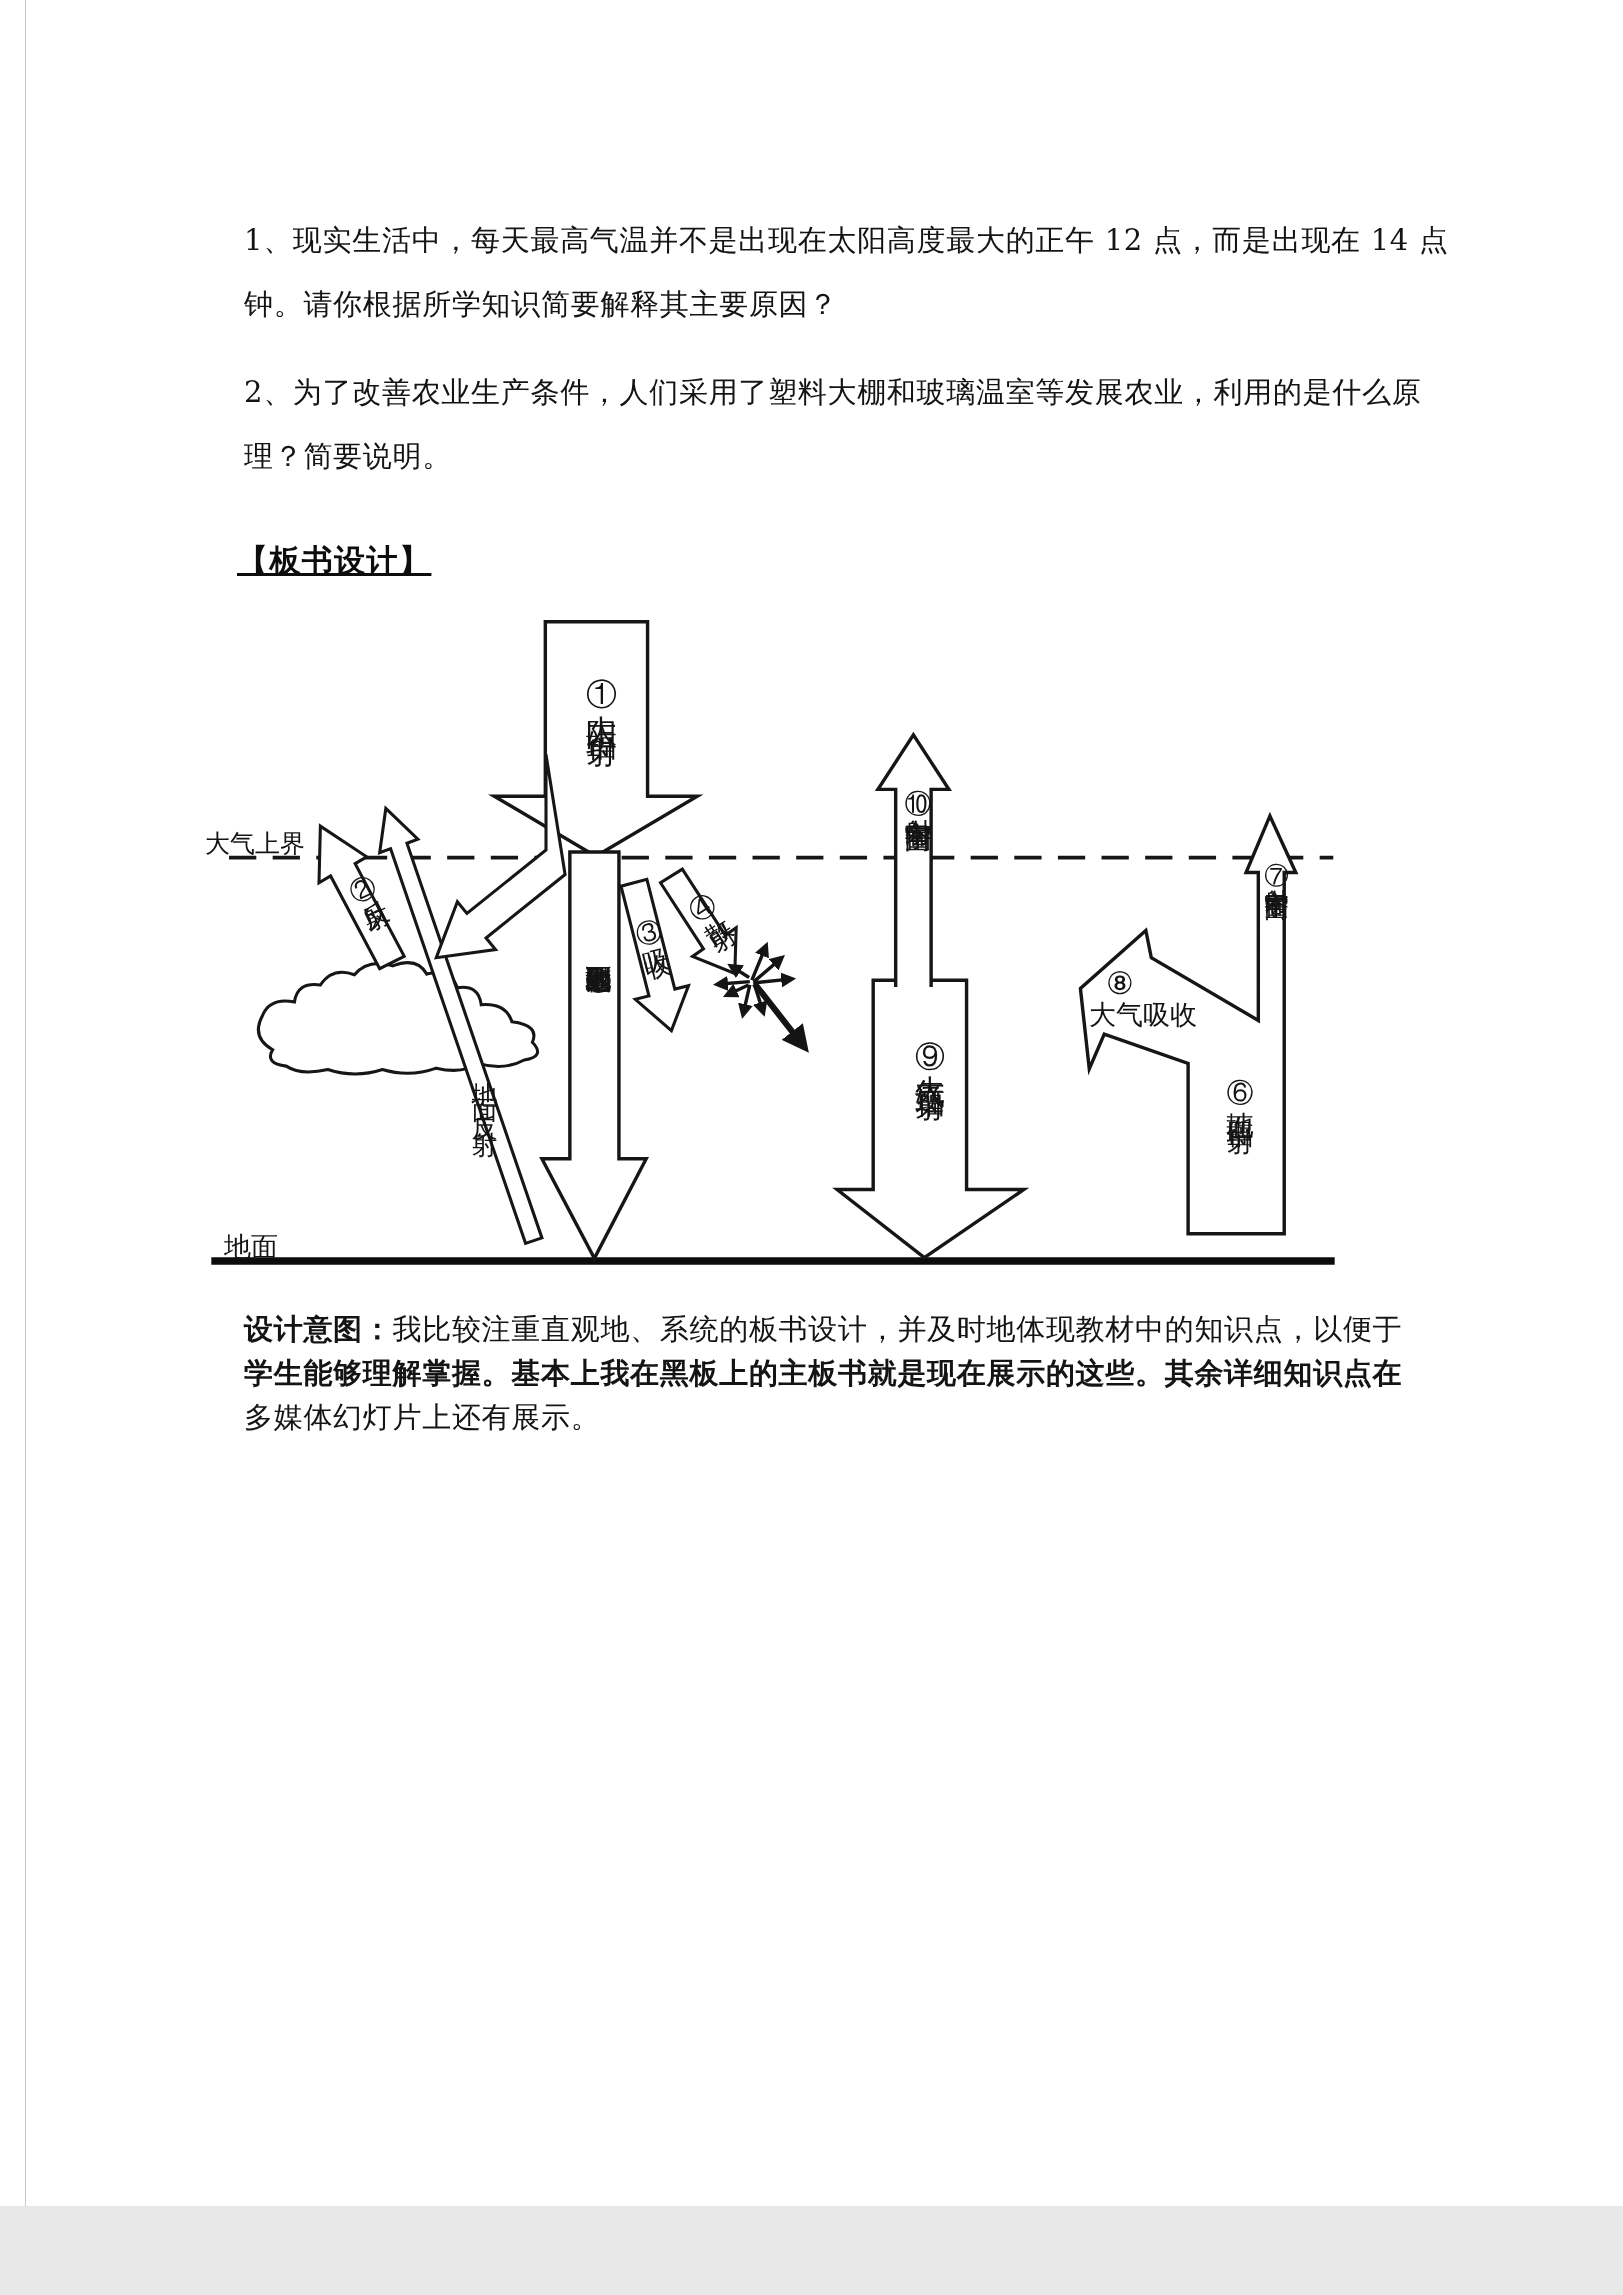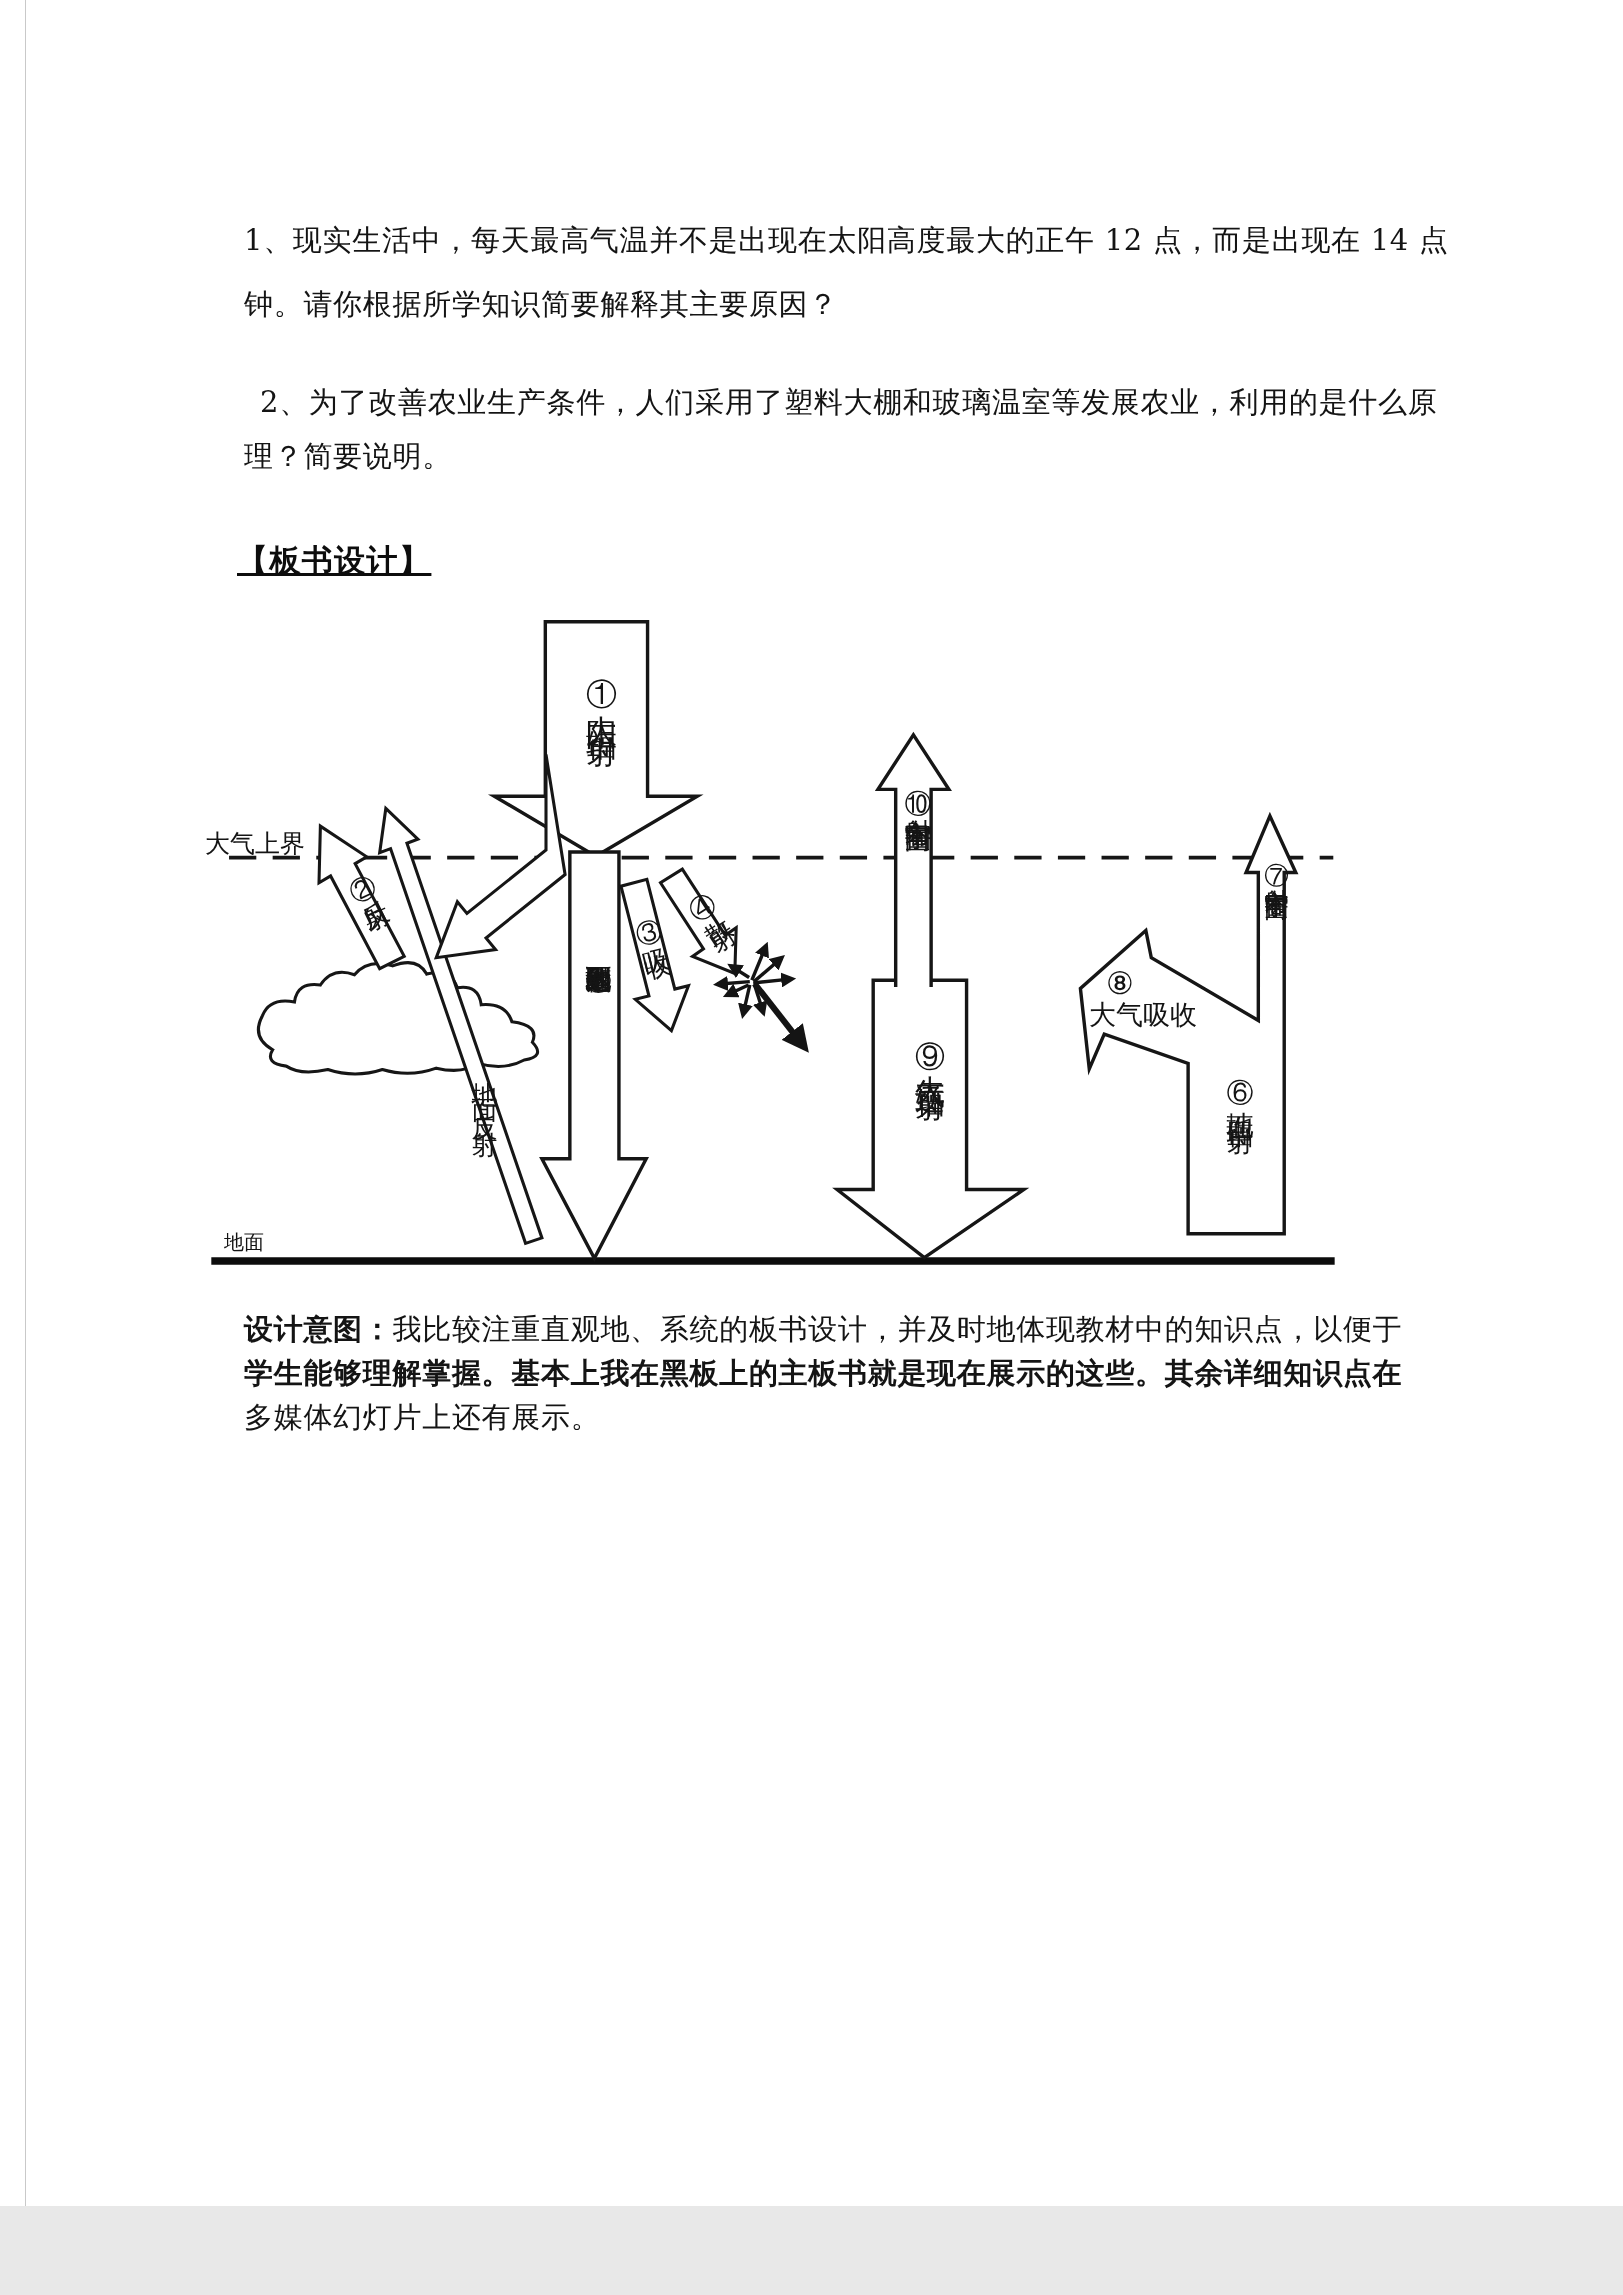--- a/index.html
+++ b/index.html
@@ -28,21 +28,21 @@
   .thin{stroke-width:4.5;}
 </style>
 </head>
 <body>
 
 <div class="page">
   <div class="edge-line"></div>
 
   <div class="tline" style="left:244px;top:225px;">1、现实生活中，每天最高气温并不是出现在太阳高度最大的正午 12 点，而是出现在 14 点</div>
   <div class="tline" style="left:244px;top:289px;">钟。请你根据所学知识简要解释其主要原因？</div>
-  <div class="tline" style="left:260px;top:377px;margin-top:10px;">2、为了改善农业生产条件，人们采用了塑料大棚和玻璃温室等发展农业，利用的是什么原</div>
+  <div class="tline" style="left:244px;top:377px;">2、为了改善农业生产条件，人们采用了塑料大棚和玻璃温室等发展农业，利用的是什么原</div>
   <div class="tline" style="left:244px;top:441px;">理？简要说明。</div>
 
   <div class="heading" style="left:237px;top:540px;text-decoration:underline;">【板书设计】</div>
 
   <svg width="1623" height="723" viewBox="0 0 2381 1060">
     <defs>
       <marker id="ab" markerWidth="4.4" markerHeight="4.4" refX="3.2" refY="2.2" orient="auto">
         <path d="M0,0 L4.4,2.2 L0,4.4 Z" fill="#141414"></path>
       </marker>
     </defs>
@@ -86,21 +86,21 @@
     <polygon class="shape" points="1281,578 1418,578 1418,885 1502,885 1356,985 1228,885 1281,885"></polygon>
 
     <path class="shape" d="M 1314 588 L 1314 298 L 1288 298 L 1340 218 L 1392 298 L 1366 298 L 1366 588"></path>
 
     <path class="shape" d="M 1863 337 L 1901 420 L 1884 420 L 1884 950 L 1743 950 L 1743 700
          L 1620 657 L 1598 708 L 1585 590 L 1681 505 L 1689 545 L 1846 637
          L 1846 420 L 1828 420 Z"></path>
   </svg>
 
   <div class="dlabel" style="left:205px;top:827px;font-size:25px;">大气上界</div>
-  <div class="dlabel" style="left:224px;top:1229px;font-size:20px;">地面</div>
+  <div class="dlabel" style="left:224px;top:1229px;font-size:27px;">地面</div>
 
   <div class="vtext" style="left:581px;top:653px;font-size:31px;letter-spacing:6.8px;">①太阳辐射</div>
   <div class="vtext rot" style="left:331px;top:858px;font-size:26px;letter-spacing:2.7px;transform:rotate(-26deg);">②反射</div>
   <div class="vtext" style="left:468px;top:1061px;font-size:26px;letter-spacing:16.4px;">地面反射</div>
   <div class="vtext rot" style="left:624px;top:899px;font-size:26px;letter-spacing:5.5px;transform:rotate(-14deg);">③吸收</div>
   <div class="vtext rot" style="left:667px;top:878px;font-size:26px;letter-spacing:5.5px;transform:rotate(-33deg);">④散射</div>
   <div class="vtext" style="left:582px;top:946px;font-size:26px;letter-spacing:0px;">到达地面的太阳辐射⑤</div>
   <div class="vtext" style="left:900px;top:768px;font-size:27px;letter-spacing:1.4px;">⑩射向宇宙空间</div>
   <div class="vtext" style="left:909px;top:1017px;font-size:30px;letter-spacing:4.1px;">⑨大气逆辐射</div>
   <div class="dlabel" style="left:1106px;top:965px;font-size:31px;">⑧</div>

